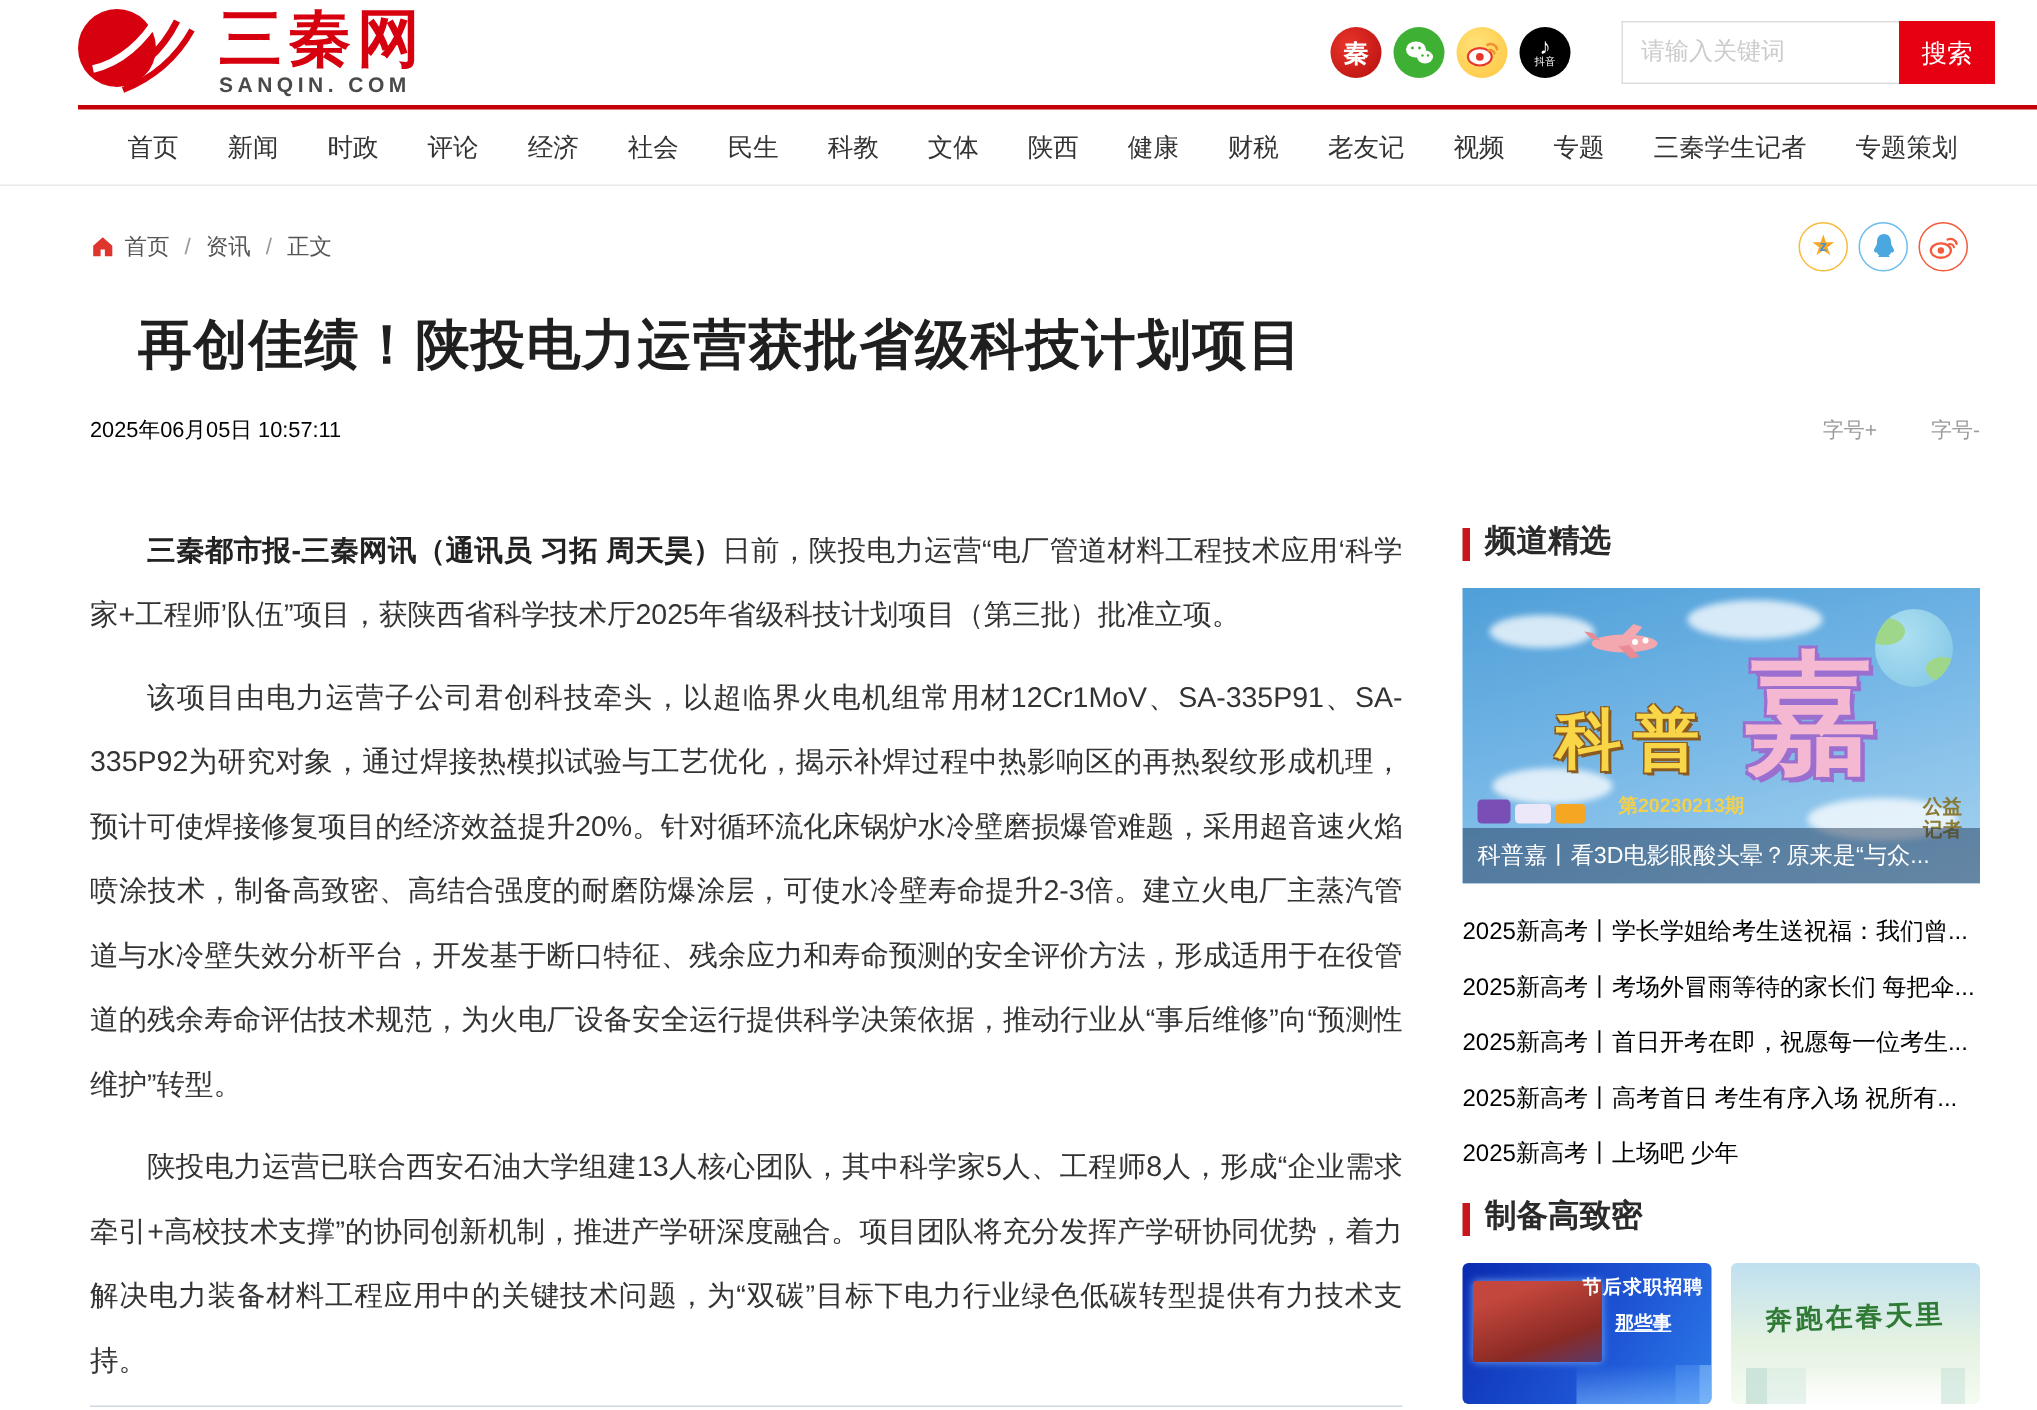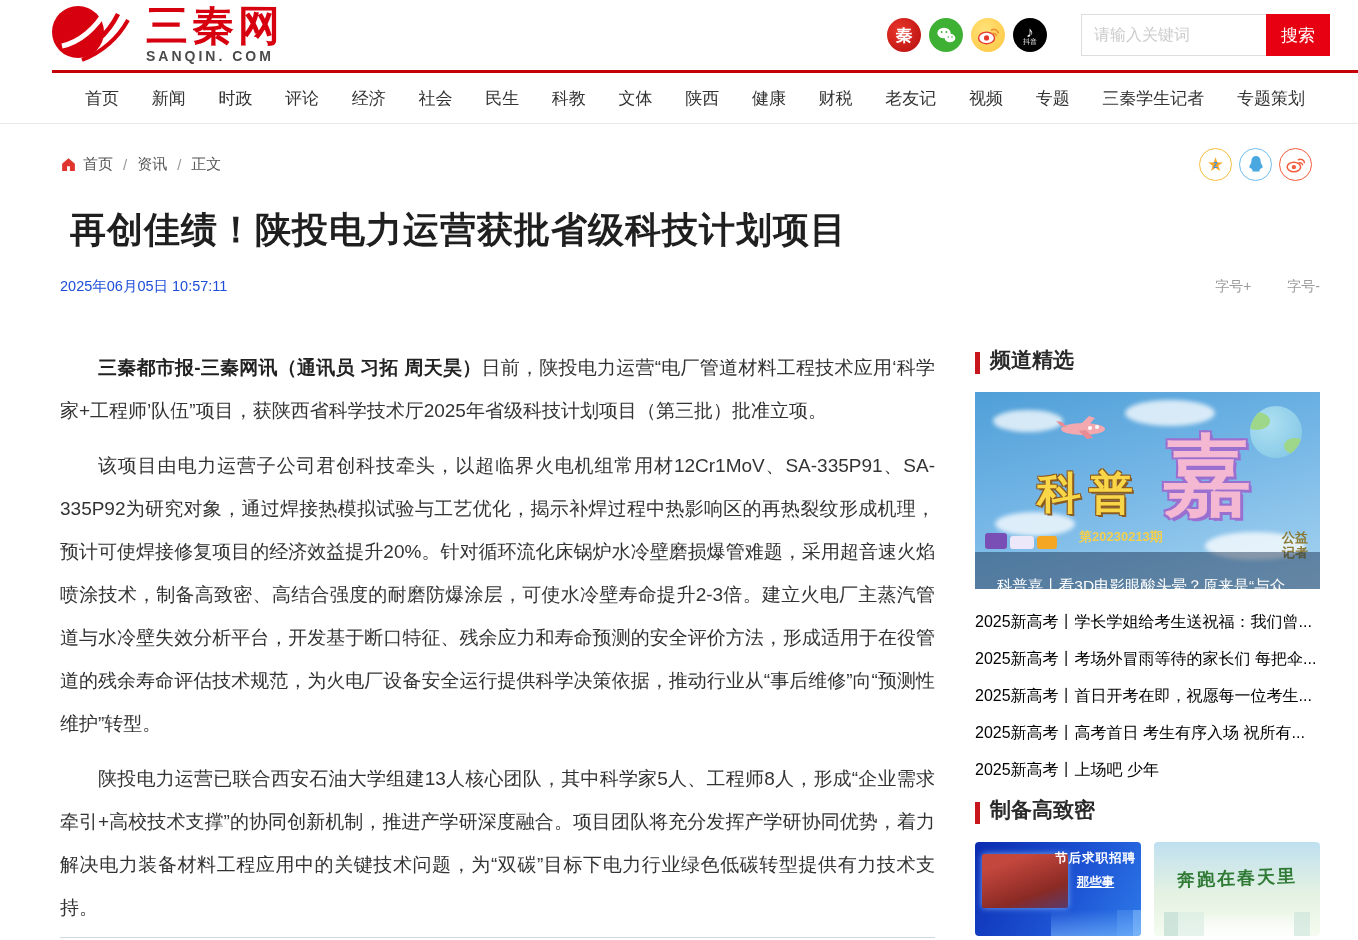--- a/index.html
+++ b/index.html
@@ -50,25 +50,25 @@
   .crumb .sep { color:#999; margin:0 10px; }
   .share { display:flex; }
   .shc { width:33px; height:33px; border-radius:50%; margin-left:7px; position:relative;
          display:flex; align-items:center; justify-content:center; cursor:pointer; background:#fff; }
   .shc-qzone { border:1.5px solid #f7bc3d; color:#f9a825; font-size:19px; }
   .shc-qzone .z { position:absolute; top:10px; left:13px; color:#4a90d9; font-size:10px; font-weight:bold; }
   .shc-qq { border:1.5px solid #6cbdee; }
   .shc-wb { border:1.5px solid #f25b3b; }
 
   
-  .title { margin:22px 70px 0; width:880px; font-size:36px; color:#1f1f1f;
+  .title { margin:22px 92px 0; width:880px; font-size:36px; color:#1f1f1f;
            font-weight:bold; letter-spacing:1px; }
   .meta-row { display:flex; justify-content:space-between; align-items:center;
               margin:22px 38px 0 60px; }
-  .meta-date { font-size:14.5px; color:#1d4ed8; }
+  .meta-date { font-size:14.5px; color:#000000; }
   .font-ctl { display:flex; }
   .font-ctl a { font-size:14px; color:#9a9a9a; margin-left:36px; cursor:pointer; text-decoration:none;text-align:right; }
 
   
   .content { display:flex; padding:50px 0 0 60px; }
   .art-col { width:875px; margin-right:40px; }
   .art-body { font-size:19px; line-height:43px; color:#333; text-align:justify; }
   .art-body p { text-indent:2em; margin-bottom:12px; }
   .art-body b { color:#222; }
   .bottom-line { position:absolute; left:60px; top:937px; width:875px; height:1px; background:#ccd8e2; }
@@ -99,22 +99,22 @@
            background:radial-gradient(circle at 35% 35%, #aee0f2, #7ec4e4); overflow:hidden; }
   .earth i { position:absolute; background:#9ed78a; border-radius:50%; }
   .e1 { width:26px; height:18px; left:-6px; top:6px; }
   .e2 { width:22px; height:16px; right:-4px; bottom:4px; }
   .train { position:absolute; left:10px; bottom:40px; display:flex; align-items:flex-end; }
   .train i { display:block; margin-right:3px; border-radius:3px; }
   .t1 { width:22px; height:16px; background:#7a4fb5; border-radius:8px 8px 3px 3px; }
   .t2 { width:24px; height:13px; background:#ece8fa; }
   .t3 { width:20px; height:13px; background:#f5a623; }
   .vc-cap { position:absolute; left:0; bottom:0; width:100%; height:37px; line-height:37px;
-            background:rgba(20,40,70,.45); color:#fff; font-size:15.5px; padding:15px 10px;
-            white-space:nowrap; overflow:hidden;text-align:center; }
+            background:rgba(20,40,70,.45); color:#fff; font-size:15.5px; padding:0 10px;
+            white-space:nowrap; overflow:hidden; }
 
   .ch-list { list-style:none; }
   .ch-list li { font-size:16px; color:#000000; line-height:22px; margin-bottom:15px;
                 white-space:nowrap; overflow:hidden; cursor:pointer; }
 
   .topics-head { margin-top:14px; }
   .tcards { display:flex; margin-top:18px; }
   .tc { position:relative; width:166px; height:94px; border-radius:4px; overflow:hidden; cursor:pointer; }
   .tc1 { background:linear-gradient(120deg,#0b2bb0,#1e56d6 60%,#2e7be8); margin-right:13px; }
   .tc1-photo { position:absolute; left:7px; top:12px; width:86px; height:54px; border-radius:2px;

